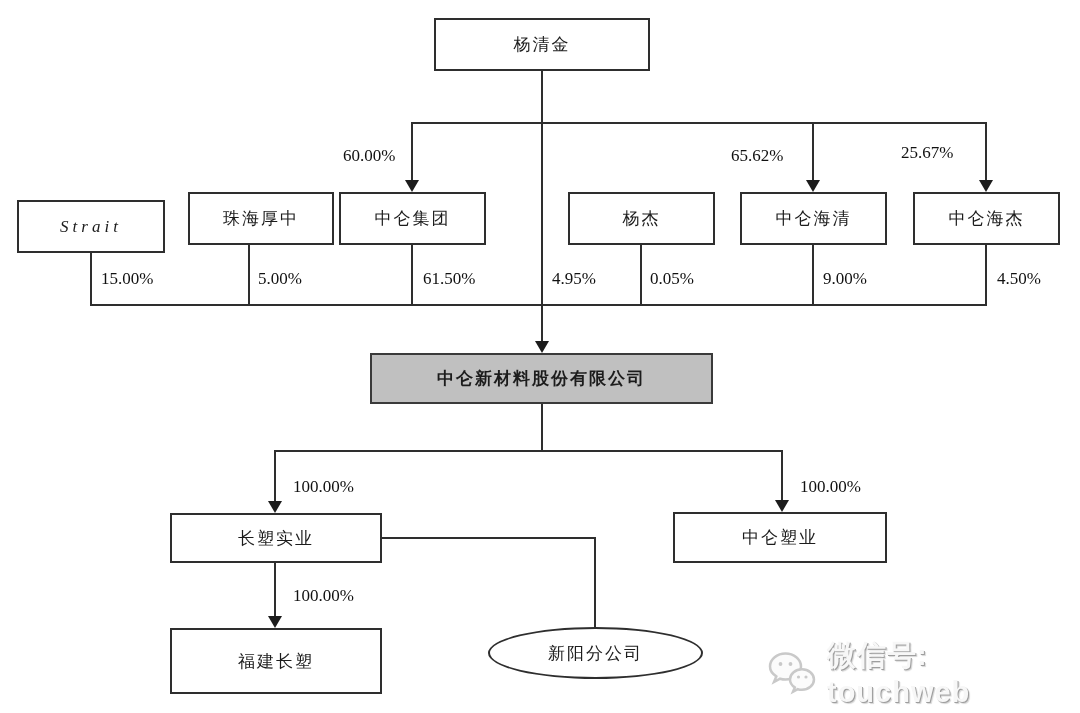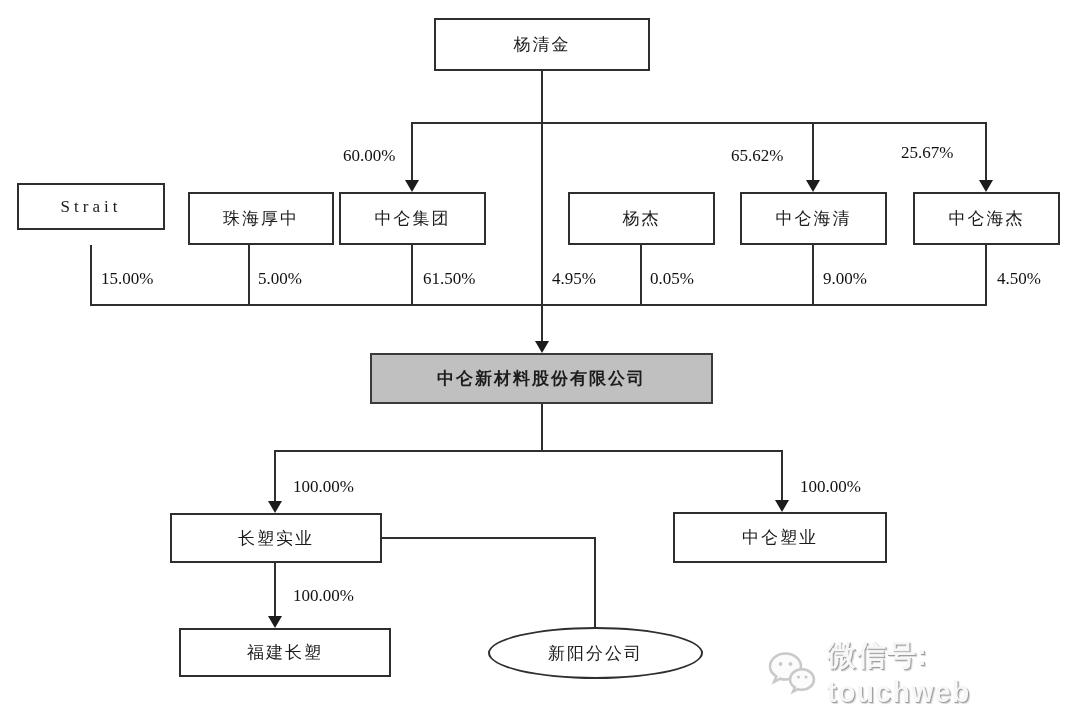--- a/index.html
+++ b/index.html
@@ -65,32 +65,32 @@
   <div class="arrow" style="left:405px; top:180px;"></div>
   <div class="arrow" style="left:806px; top:180px;"></div>
   <div class="arrow" style="left:979px; top:180px;"></div>
   <div class="arrow" style="left:535px; top:341px;"></div>
   <div class="arrow" style="left:268px; top:501px;"></div>
   <div class="arrow" style="left:775px; top:500px;"></div>
   <div class="arrow" style="left:268px; top:616px;"></div>
 
   <div class="node" style="left:434px; top:18px;  width:216px; height:53px;">杨清金</div>
 
-  <div class="node latin" style="left:17px;  top:183px; width:148px; height:47px;">Strait</div>
+  <div class="node latin" style="left:17px;  top:200px; width:148px; height:53px;font-style:italic;">Strait</div>
   <div class="node" style="left:188px; top:192px; width:146px; height:53px;">珠海厚中</div>
   <div class="node" style="left:339px; top:192px; width:147px; height:53px;">中仑集团</div>
   <div class="node" style="left:568px; top:192px; width:147px; height:53px;">杨杰</div>
   <div class="node" style="left:740px; top:192px; width:147px; height:53px;">中仑海清</div>
   <div class="node" style="left:913px; top:192px; width:147px; height:53px;">中仑海杰</div>
 
   <div class="node gray" style="left:370px; top:353px; width:343px; height:51px;">中仑新材料股份有限公司</div>
 
   <div class="node" style="left:170px; top:513px; width:212px; height:50px;">长塑实业</div>
   <div class="node" style="left:673px; top:512px; width:214px; height:51px;">中仑塑业</div>
-  <div class="node" style="left:170px; top:628px; width:212px; height:49px;margin-left:9px;">福建长塑</div>
+  <div class="node" style="left:170px; top:628px; width:212px; height:66px;">福建长塑</div>
   <div class="node oval" style="left:488px; top:627px; width:215px; height:52px;">新阳分公司</div>
 
   <div class="pct" style="left:343px; top:146px;">60.00%</div>
   <div class="pct" style="left:731px; top:146px;">65.62%</div>
   <div class="pct" style="left:901px; top:143px;">25.67%</div>
 
   <div class="pct" style="left:101px; top:269px;">15.00%</div>
   <div class="pct" style="left:258px; top:269px;">5.00%</div>
   <div class="pct" style="left:423px; top:269px;">61.50%</div>
   <div class="pct" style="left:552px; top:269px;">4.95%</div>

